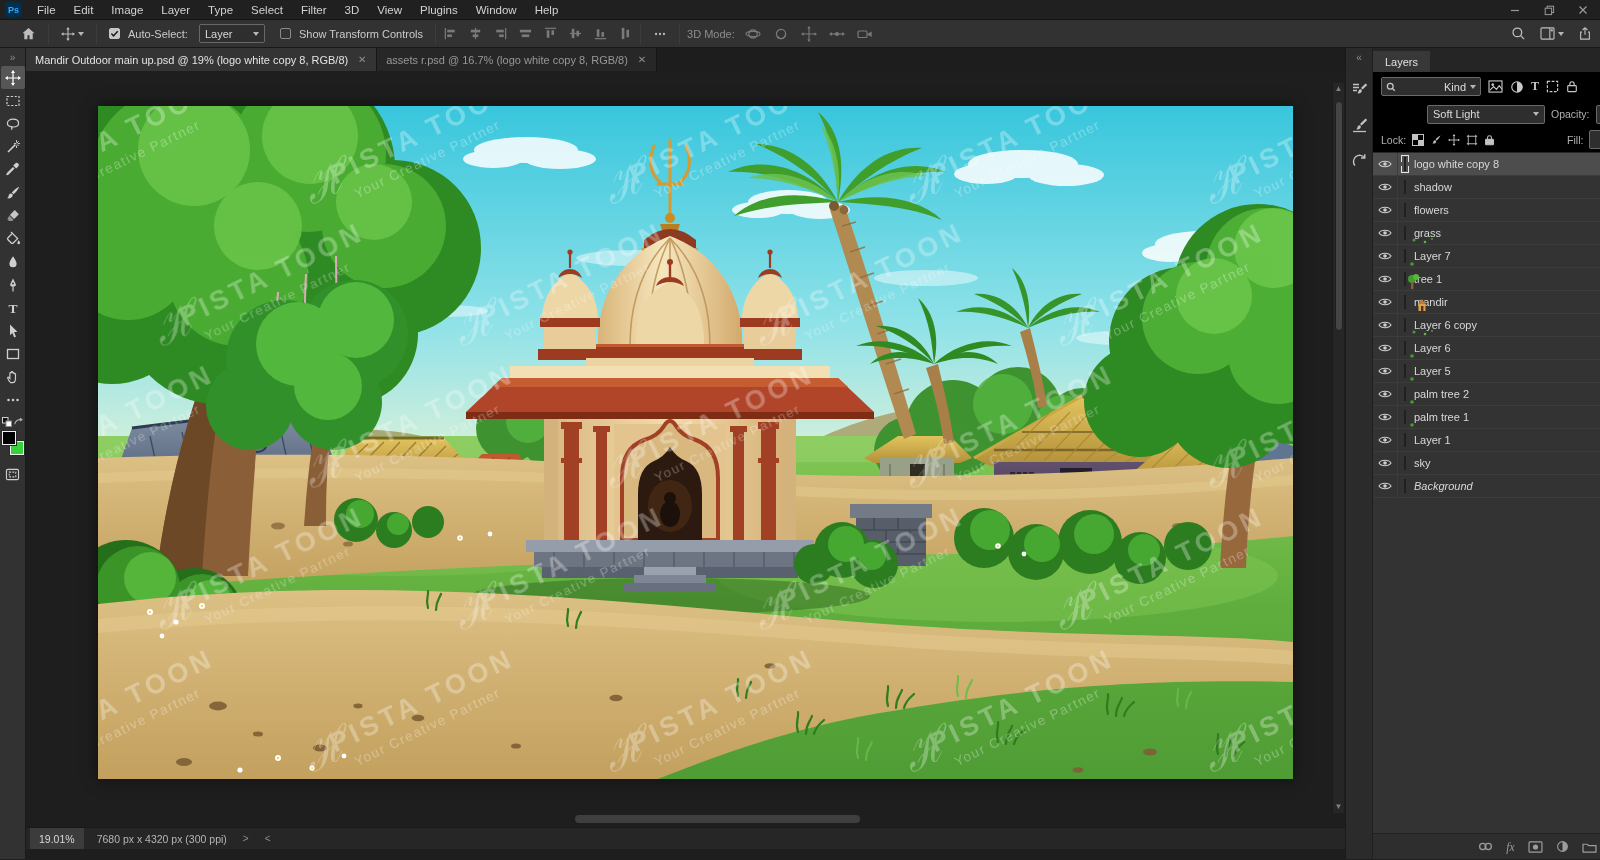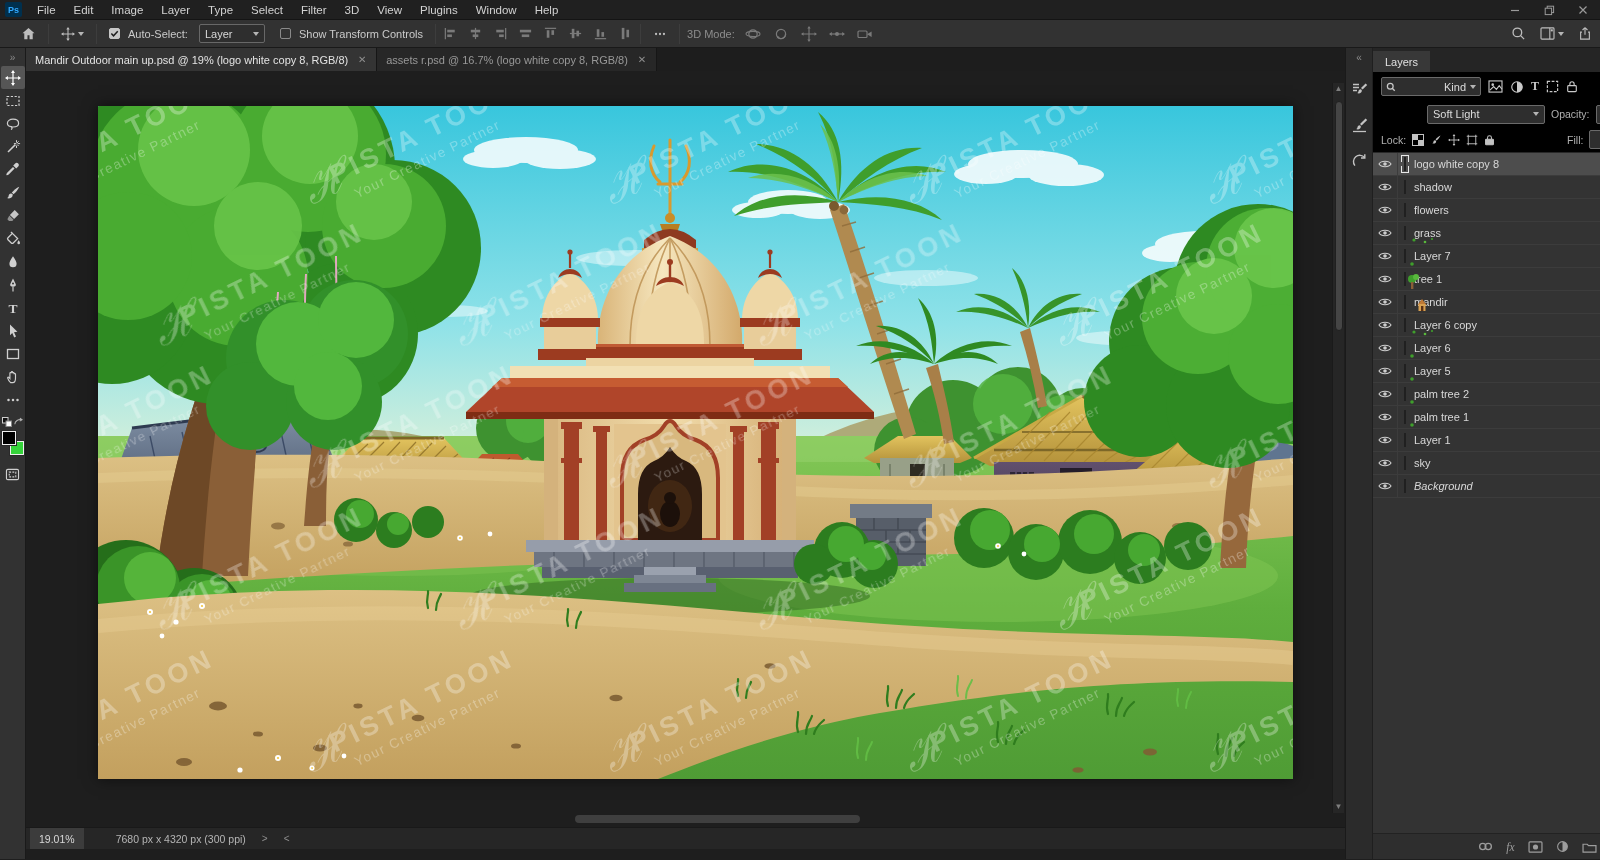--- a/index.html
+++ b/index.html
@@ -65,21 +65,21 @@
   #vscroll { position:absolute; right:1px; top:12px; bottom:14px; width:12px; background:#262626;
     border-left:1px solid #1a1a1a; display:flex; flex-direction:column; align-items:center; }
   #vscroll .arrow { height:12px; color:#7e7e7e; font-size:8px; line-height:12px; }
   #vscroll .thumb { width:8px; height:230px; background:#454545; border-radius:4px; margin-top:6px; }
   #vscroll .spacer { flex:1; }
   #hscroll { position:absolute; left:549px; bottom:4px; width:285px; height:8px; background:#3f3f3f; border-radius:4px; }
 
   #statusbar { height:22px; background:#262626; border-top:1px solid #191919; display:flex; align-items:center;
     font-size:10.5px; color:#bdbdbd; }
   #zoom-field { background:#3c3c3c; height:22px; display:flex; align-items:center; padding:0 9px; margin-left:4px; color:#d8d8d8; }
-  #doc-info { margin-left:32px; color:#b5b5b5; }
+  #doc-info { margin-left:13px; color:#b5b5b5; }
   .status-chev { margin-left:16px; color:#8e8e8e; font-size:10px; }
   #status-below { height:10px; background:#1e1e1e; }
 
   
   #dock { width:255px; display:flex; background:#2b2b2b; border-left:1px solid #1a1a1a; }
   #dock-strip { width:32px; background:#2b2b2b; border-right:1px solid #1f1f1f; display:flex;
     flex-direction:column; align-items:center; padding-top:4px; }
   #dock-strip .collapse { color:#8a8a8a; font-size:10px; height:14px; }
   .strip-btn { width:26px; height:26px; margin-top:10px; display:flex; align-items:center; justify-content:center;
     color:#c3c3c3; border-radius:3px; }

